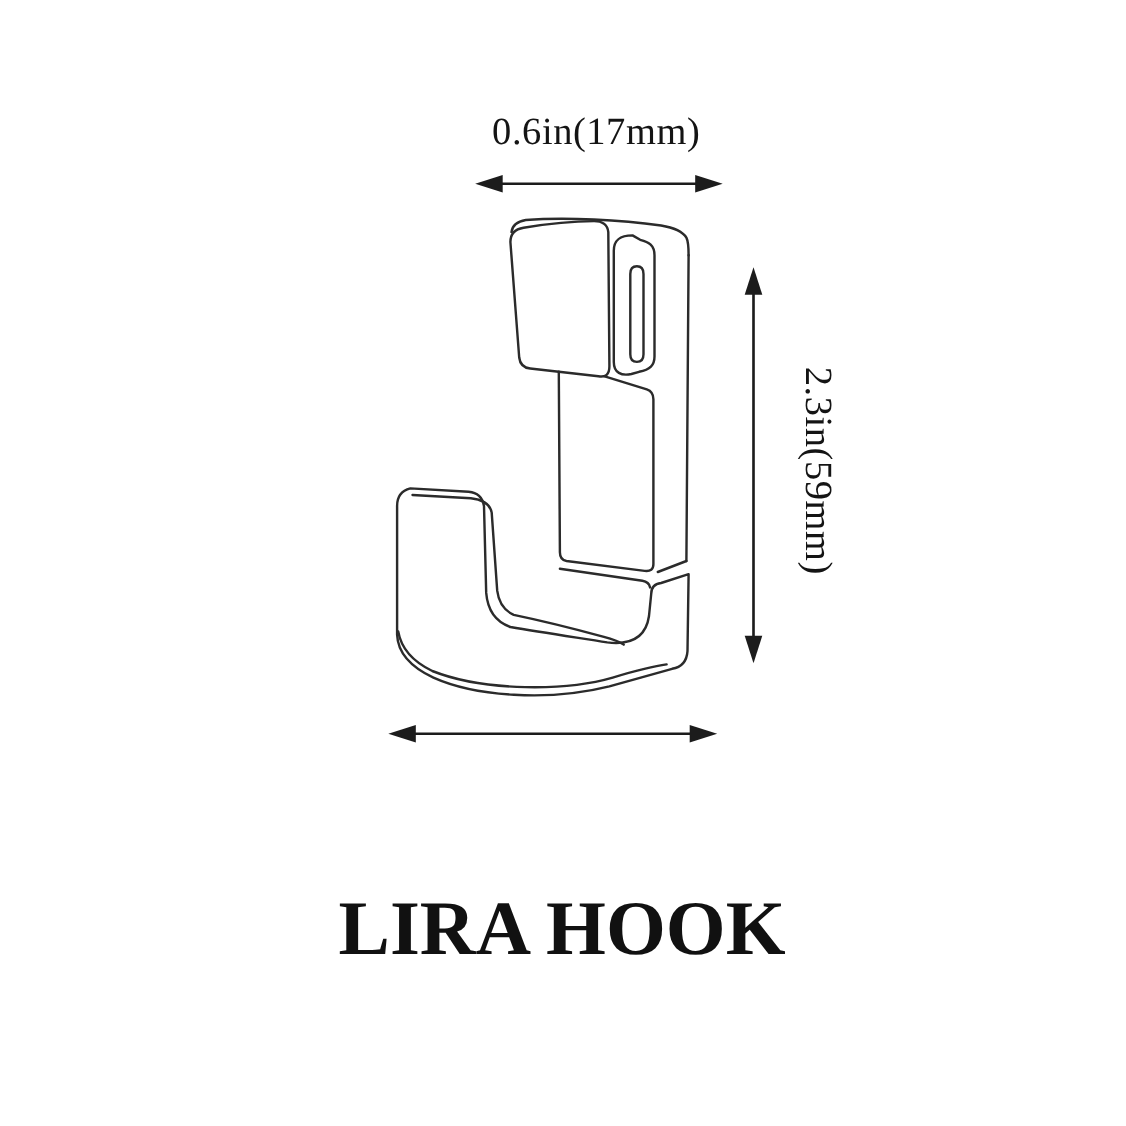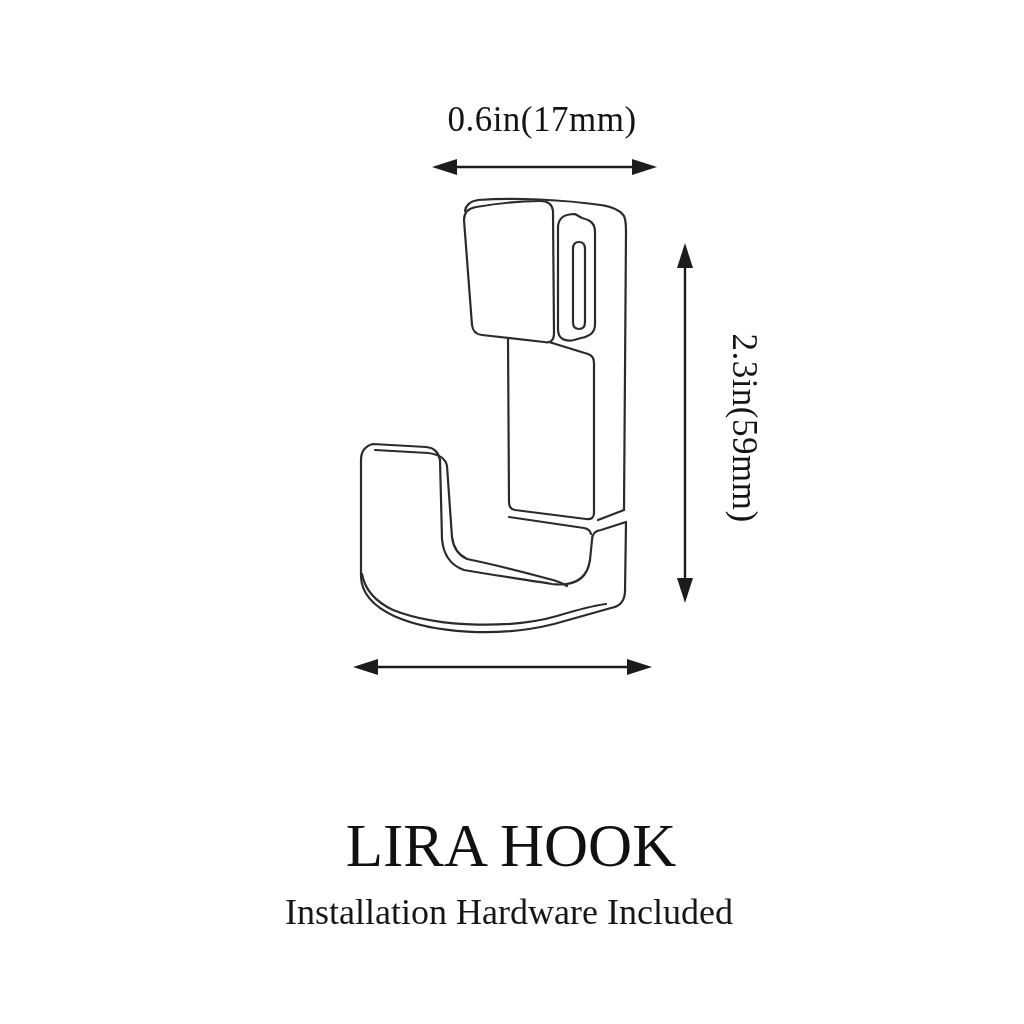--- a/index.html
+++ b/index.html
@@ -33,22 +33,22 @@
   .dim-top{left:542px;top:115px;}
   .dim-bottom{left:507px;top:699px;}
   .dim-right{
     left:744px;top:424px;
     transform:translate(-50%,-50%) rotate(90deg);
   }
   .title{
     position:absolute;
     left:511px;top:841px;
     transform:translate(-50%,-50%);
-    font-size:61px;
-    font-weight:normal;
+    font-size:70px;
+    font-weight:bold;
     line-height:1;
     white-space:nowrap;
     letter-spacing:0px;
     color:#111111;
   }
   .subtitle{
     position:absolute;
     left:509px;top:908px;
     transform:translate(-50%,-50%);
     font-size:36px;
@@ -118,15 +118,14 @@
     </g>
   </svg>
 
   <div class="dim dim-top">0.6in(17mm)</div>
 
   <div class="dim dim-right">2.3in(59mm)</div>
 
 
   <div class="title">LIRA HOOK</div>
 
-  <div class="subtitle">Installation Hardware Included</div>
 
 </div>
 
 </body></html>

